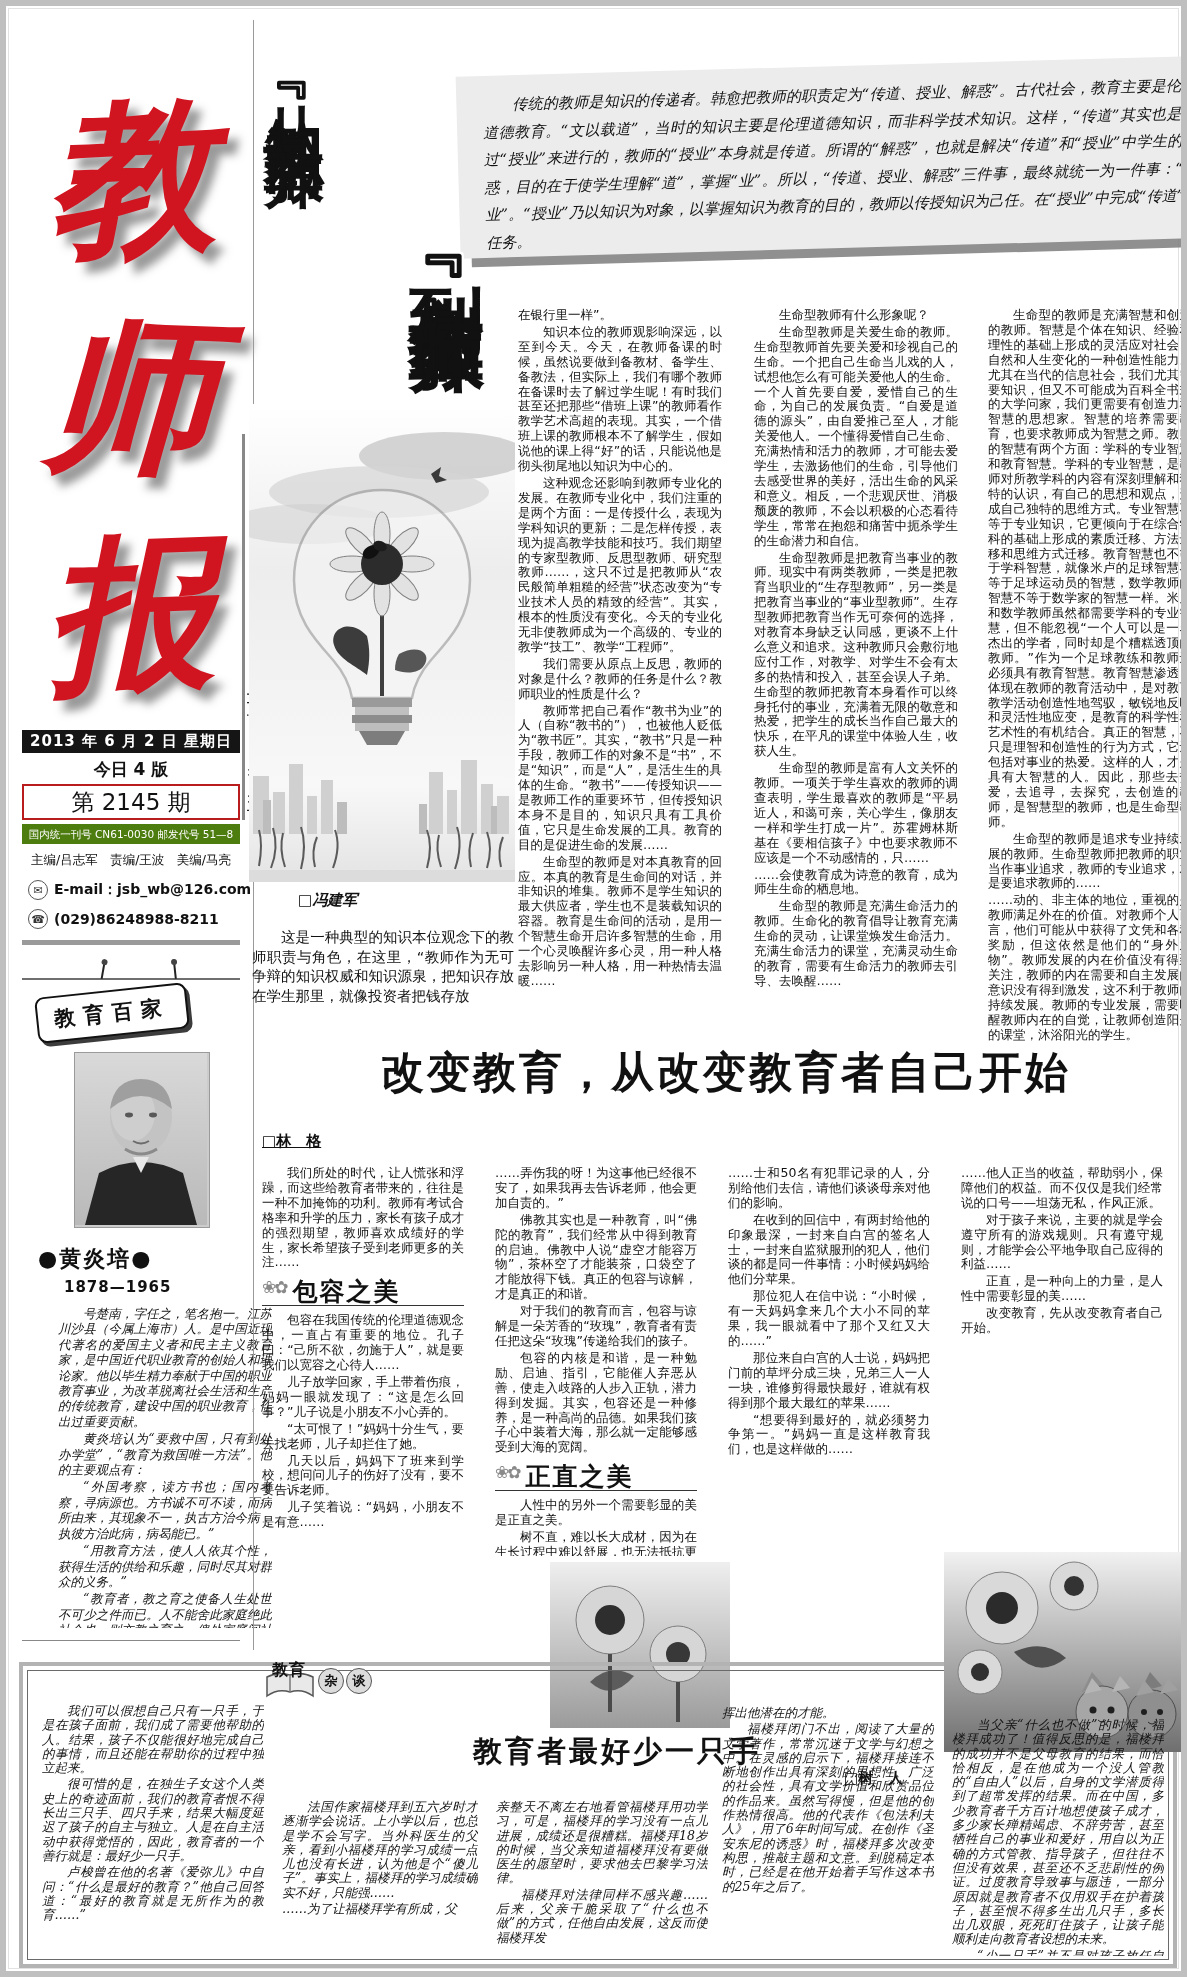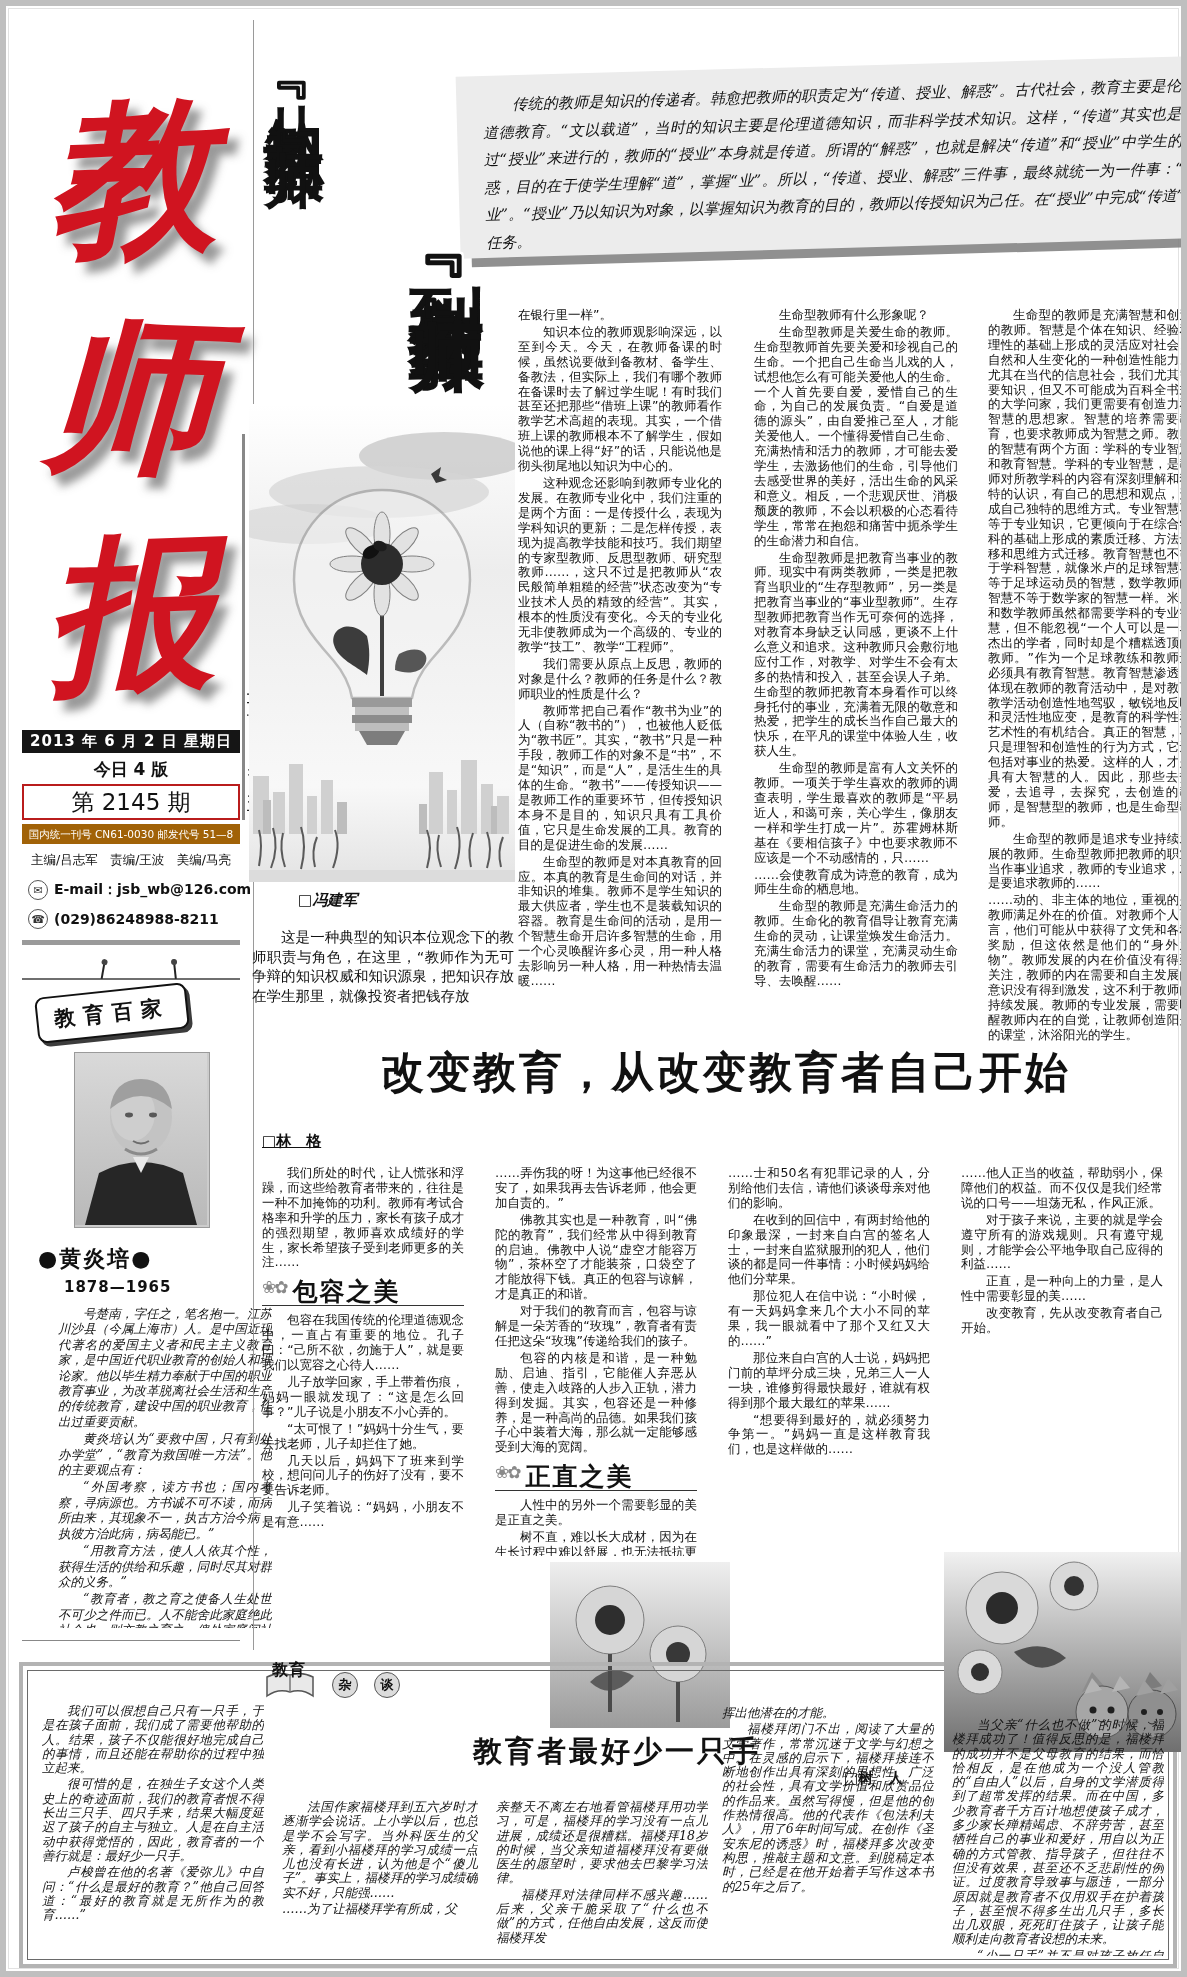--- a/index.html
+++ b/index.html
@@ -15,21 +15,21 @@
         font-family:"DejaVu Serif","Liberation Serif",serif;font-weight:bold;font-style:italic;}
   .mast .mc{font-size:168px;line-height:218px;text-shadow:9px 11px 9px rgba(70,70,70,.55);}
   .mast .mc:nth-child(1){transform:rotate(-3deg);}
   .mast .mc:nth-child(2){transform:rotate(2deg);}
   .mast .mc:nth-child(3){transform:rotate(-2deg);}
   .datebar{left:16px;top:724px;width:218px;height:23px;background:#151515;color:#fff;
            font-size:15px;font-weight:bold;text-align:center;line-height:23px;letter-spacing:1px;}
   .edition{left:16px;top:752px;width:218px;font-size:17px;font-weight:bold;text-align:center;}
   .issuebox{left:16px;top:778px;width:214px;height:32px;border:2px solid #b91c1c;
             font-size:23px;font-weight:normal;text-align:center;line-height:32px;}
-  .pubcode{left:16px;top:818px;width:218px;height:20px;background:#a16207;color:#fff;
+  .pubcode{left:16px;top:818px;width:218px;height:20px;background:#4d7c0f;color:#fff;
            font-size:10.5px;line-height:20px;text-align:center;white-space:nowrap;}
   .staff{left:16px;top:846px;width:218px;font-size:12.5px;text-align:center;}
   .contact{left:22px;font-size:14px;font-weight:bold;display:flex;align-items:center;gap:6px;}
   .contact .ci{display:inline-flex;width:18px;height:18px;border:1.5px solid #555;border-radius:50%;
                font-size:11px;align-items:center;justify-content:center;font-weight:normal;color:#333;flex:0 0 auto;}
   .c-email{top:874px;} .c-phone{top:903px;}
   .thickrule{left:16px;top:934px;width:218px;height:5px;background:#9a9a9a;}
   .pinline{left:16px;top:972px;width:218px;height:2px;background:#6f6f6f;}
   .pin{width:2px;height:16px;background:#222;top:957px;}
   .pin::after{content:"";position:absolute;top:-4px;left:-2px;width:6px;height:6px;background:#444;border-radius:50%;}
@@ -71,21 +71,21 @@
   .a2c1{left:256px;height:486px;} .a2c2{left:489px;height:390px;}
   .a2c3{left:722px;height:400px;} .a2c4{left:955px;height:382px;}
   .sechead{display:flex;align-items:flex-end;gap:6px;margin:9px 0 7px;border-bottom:1.5px solid #333;
            padding-bottom:5px;font-size:25px;font-weight:900;letter-spacing:2px;}
   .sechead .fl{font-size:17px;color:#8a8a8a;letter-spacing:-2px;line-height:1;padding-bottom:4px;}
   .ph1{left:544px;top:1556px;width:180px;height:166px;} 
   .ph2{left:938px;top:1546px;width:246px;height:200px;z-index:5;} 
   
   .a3box{left:13px;top:1656px;width:1158px;height:306px;border:4px solid #b3b3b3;box-sizing:border-box;}
   .a3inner{position:absolute;inset:4px;border:1px solid #6a6a6a;}
-  .badge{left:258px;top:1662px;z-index:6;display:flex;align-items:center;gap:16px;}
+  .badge{left:258px;top:1662px;z-index:6;display:flex;gap:2px;}
   .badge .bt{font-size:16px;font-weight:900;letter-spacing:1px;position:absolute;left:8px;top:-8px;}
   .badge .bub{width:24px;height:24px;border:1.5px solid #555;border-radius:50%;background:#dcdcdc;
               font-size:13px;font-weight:bold;display:flex;align-items:center;justify-content:center;}
   .a3hl{left:428px;top:1726px;width:366px;text-align:center;font-size:29px;font-weight:900;letter-spacing:3px;z-index:6;}
   .a3author{left:838px;top:1763px;font-size:15px;font-weight:bold;z-index:6;}
   .a3col{overflow:hidden;font:italic 12.5px/14.3px "DejaVu Serif","Liberation Serif",serif;z-index:5;}
   .a3c1{left:36px;top:1698px;width:222px;height:250px;}
   .a3c2{left:276px;top:1794px;width:196px;height:156px;}
   .a3c3{left:490px;top:1794px;width:212px;height:156px;}
   .a3c4{left:716px;top:1700px;width:212px;height:250px;}

